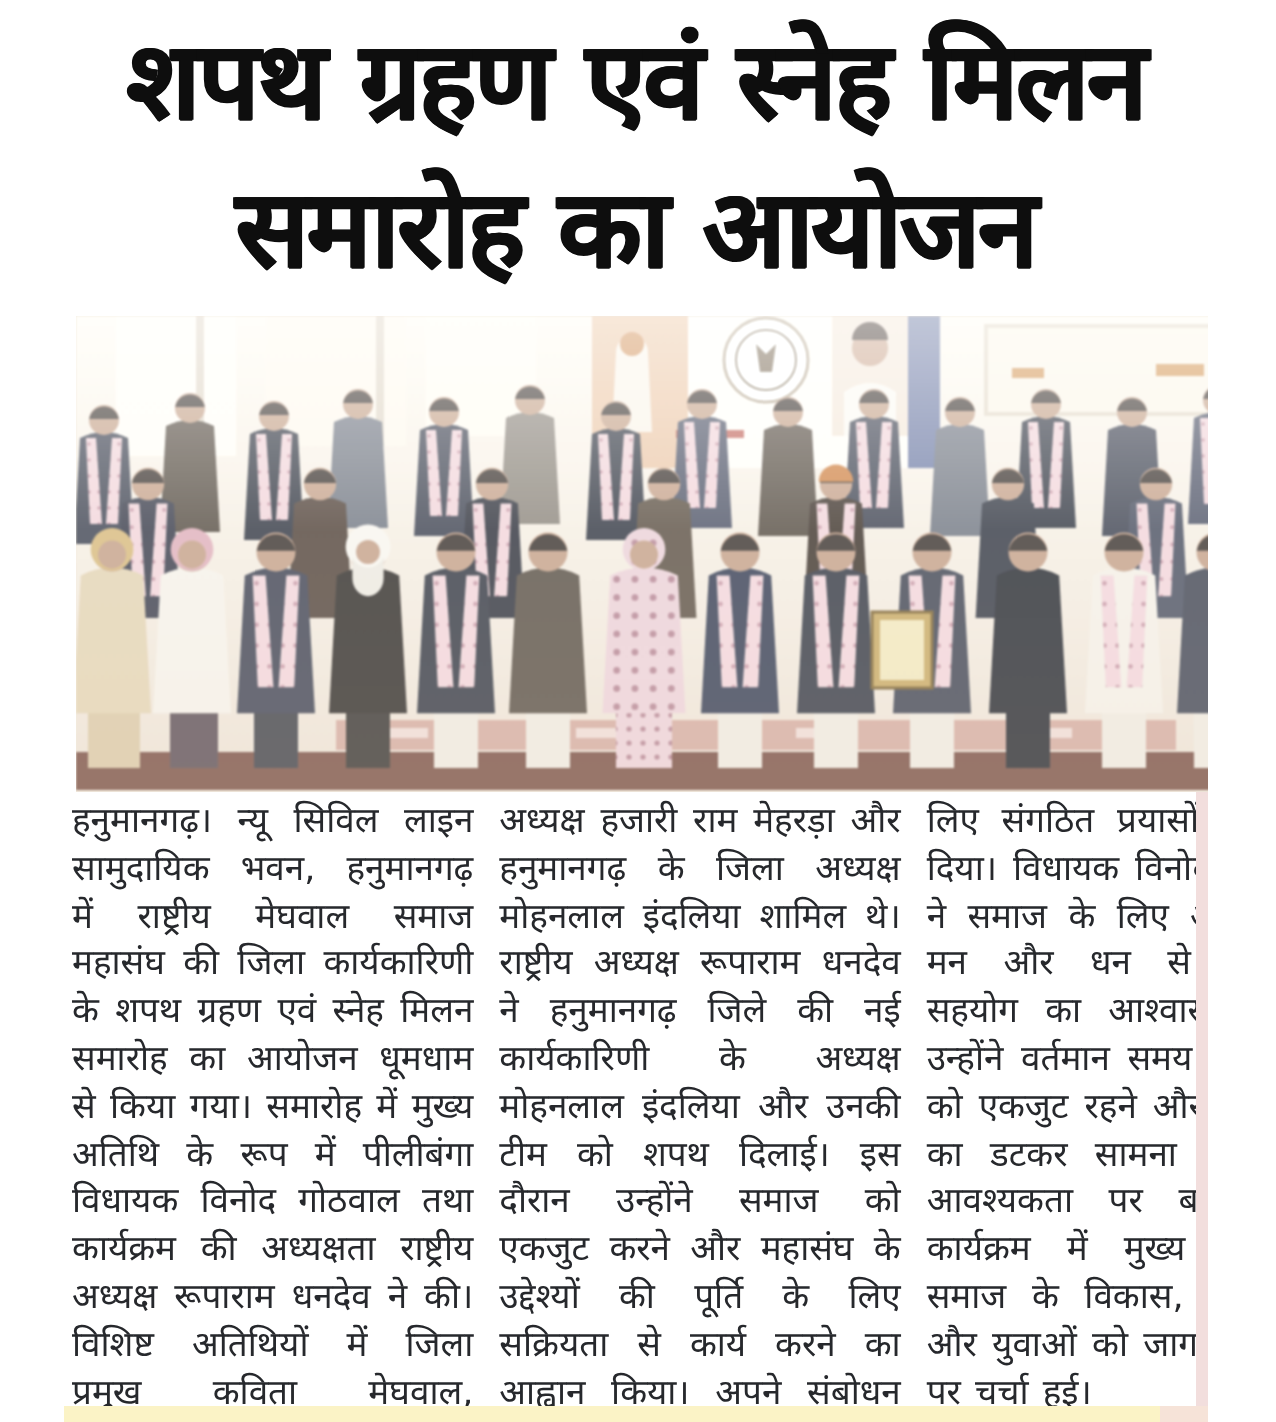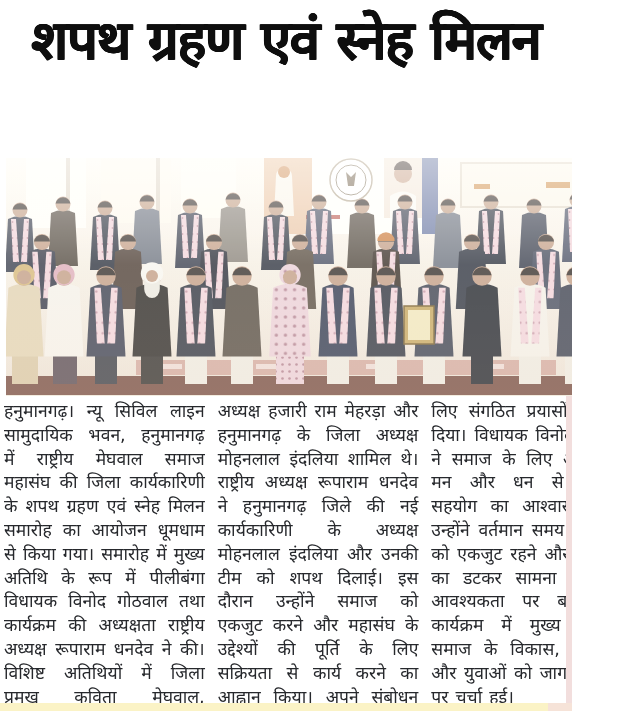--- a/index.html
+++ b/index.html
@@ -1,18 +1,18 @@
 <!DOCTYPE html>
 <html lang="hi"><head>
 <meta charset="utf-8">
 <style>
   html,body{margin:0;padding:0;}
   body{background:#ffffff;font-family:"Liberation Sans","DejaVu Sans",sans-serif;}
   .clipping{
-    position:relative;width:572px;height:711px;background:#ffffff;overflow:hidden;
+    position:relative;width:572px;height:711px;background:#ffffff;overflow:hidden;margin-left:32px;
   }
   
   .headline{
     padding-top:4px;text-align:center;color:#0e0e0e;
     font-family:"DejaVu Sans","Liberation Sans",sans-serif;
     font-weight:bold;
   }
   .headline .hl-line{
     font-size:54px;line-height:74px;letter-spacing:-1px;
     text-shadow:0.6px 0 0 currentColor,-0.6px 0 0 currentColor,0 0.4px 0 currentColor;
@@ -44,20 +44,21 @@
     position:absolute;right:0;top:396px;width:6px;height:315px;background:#f2dedd;
   }
 </style>
 </head>
 <body>
 
 <div class="clipping">
 
   <div class="headline">
     <div class="hl-line">शपथ ग्रहण एवं स्नेह मिलन</div>
+    <div class="hl-line">समारोह का आयोजन</div>
   </div>
 
   <div class="photo-wrap" title="शपथ ग्रहण एवं स्नेह मिलन समारोह का समूह चित्र — गुलाबी दुपट्टे पहने पदाधिकारी, सफेद पगड़ी वाले बुजुर्ग, महिलाएं तथा स्वर्ण फ्रेम प्रमाणपत्र लिए लोग मंच पर खड़े">
     <svg viewBox="0 0 627 237" width="627" height="237">
       <defs>
         <linearGradient id="wall" x1="0" y1="0" x2="0" y2="1">
           <stop offset="0" stop-color="#faf5ea"></stop>
           <stop offset="0.6" stop-color="#f1e7d8"></stop>
           <stop offset="1" stop-color="#e9ddcd"></stop>
         </linearGradient>

